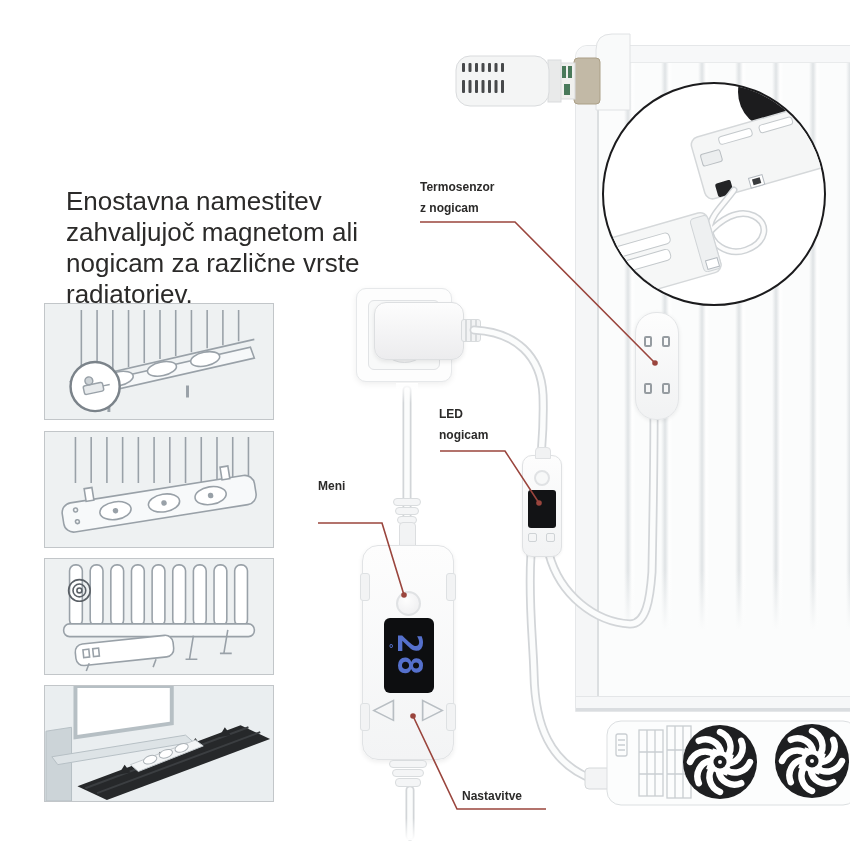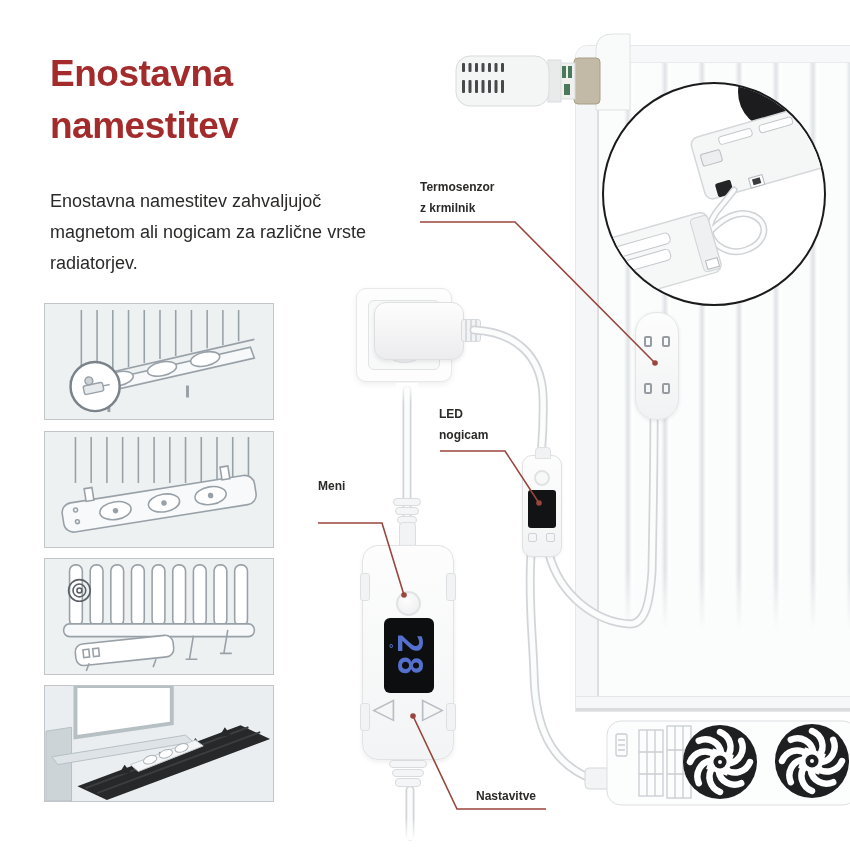--- a/index.html
+++ b/index.html
@@ -2,21 +2,21 @@
 <html><head>
 <meta charset="utf-8">
 <style>
   html,body{margin:0;padding:0;background:#fff;}
   .canvas{position:relative;width:850px;height:850px;background:#fff;overflow:hidden;
           font-family:"Liberation Sans",sans-serif;color:#2b2a29;}
   .abs{position:absolute;}
 
   
   .title{left:50px;top:48px;font-size:37px;line-height:52px;font-weight:bold;color:#a32b2b;letter-spacing:-0.5px;}
-  .intro{left:50px;top:186px;width:350px;font-size:18px;line-height:31px;color:#2b2a29;}
+  .intro{left:66px;top:186px;width:350px;font-size:26px;line-height:31px;color:#2b2a29;}
 
   
   .thumb{left:44px;width:230px;height:117px;background:#eef1f2;border:1px solid #c2c6c9;box-sizing:border-box;}
   .thumb svg{display:block;width:100%;height:100%;}
 
   
   .radiator{left:575px;top:45px;width:276px;height:667px;background:#fbfcfc;border:1px solid #e5e7e9;
             border-radius:12px 0 0 0;box-sizing:border-box;}
   .rad-top{position:absolute;left:0;top:0;right:0;height:16px;background:#f7f8f9;border-bottom:1px solid #e9ebec;border-radius:12px 0 0 0;}
   .rad-left{position:absolute;left:0;top:14px;width:21px;bottom:14px;background:#f5f6f7;border-right:2px solid #dcdfe1;}
@@ -75,24 +75,20 @@
   .lbl{font-size:12px;line-height:21px;font-weight:bold;color:#2b2a29;}
 
   .fade{background:linear-gradient(to bottom,#fff,rgba(255,255,255,0));}
   .fade2{background:linear-gradient(to top,#fff,rgba(255,255,255,0));}
 </style>
 </head>
 <body>
 
 <div class="canvas">
 
-  <div class="abs title">
-    <div>Enostavna</div>
-    <div>namestitev</div>
-  </div>
   <div class="abs intro">Enostavna namestitev zahvaljujoč magnetom ali nogicam za različne vrste radiatorjev.</div>
 
   <div class="abs thumb" style="top:303px">
     <svg viewBox="0 0 230 117">
       <g stroke="#99a1a8" stroke-width="1.6" fill="none">
         <path d="M36 6V75 M52 6V71 M68 6V67 M84 6V64 M100 6V60 M116 6V56 M132 6V53 M148 6V49 M164 6V45 M180 6V42 M196 6V38"></path>
         <path d="M24 79 L212 36"></path>
         <path d="M28 85 L208 44 L212 55 L32 96 Z" fill="#f6f8f9"></path>
         <ellipse cx="74" cy="76" rx="15" ry="7" transform="rotate(-12 74 76)" fill="#fff"></ellipse>
         <ellipse cx="118" cy="66" rx="15" ry="7" transform="rotate(-12 118 66)" fill="#fff"></ellipse>
@@ -361,22 +357,22 @@
     <g fill="#9a453d">
       <circle cx="655" cy="363" r="2.8"></circle>
       <circle cx="539" cy="503" r="2.8"></circle>
       <circle cx="404" cy="595" r="2.8"></circle>
       <circle cx="413" cy="716" r="2.8"></circle>
     </g>
   </svg>
 
   <div class="abs lbl" style="left:420px;top:177px">
     <div>Termosenzor</div>
-    <div>z krmilnik</div>
+    <div>z nogicam</div>
   </div>
   <div class="abs lbl" style="left:439px;top:404px">
     <div>LED</div>
     <div>nogicam</div>
   </div>
   <div class="abs lbl" style="left:318px;top:476px">Meni</div>
-  <div class="abs lbl" style="left:476px;top:786px">Nastavitve</div>
+  <div class="abs lbl" style="left:462px;top:786px">Nastavitve</div>
 
 </div>
 
 </body></html>

